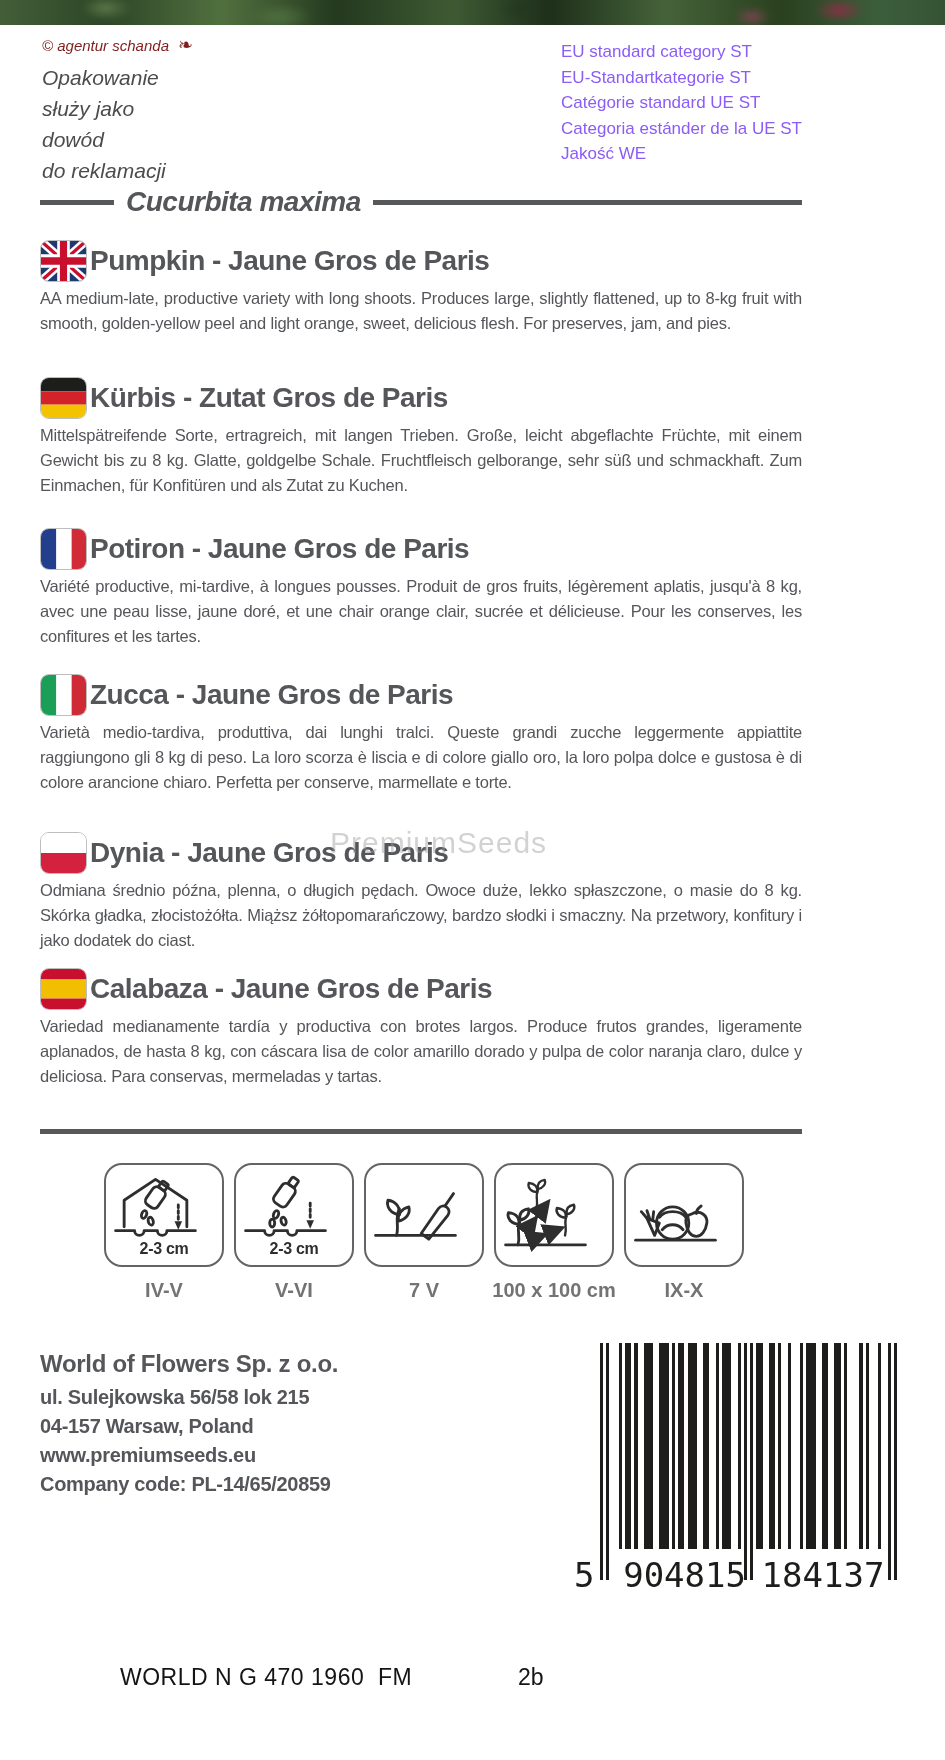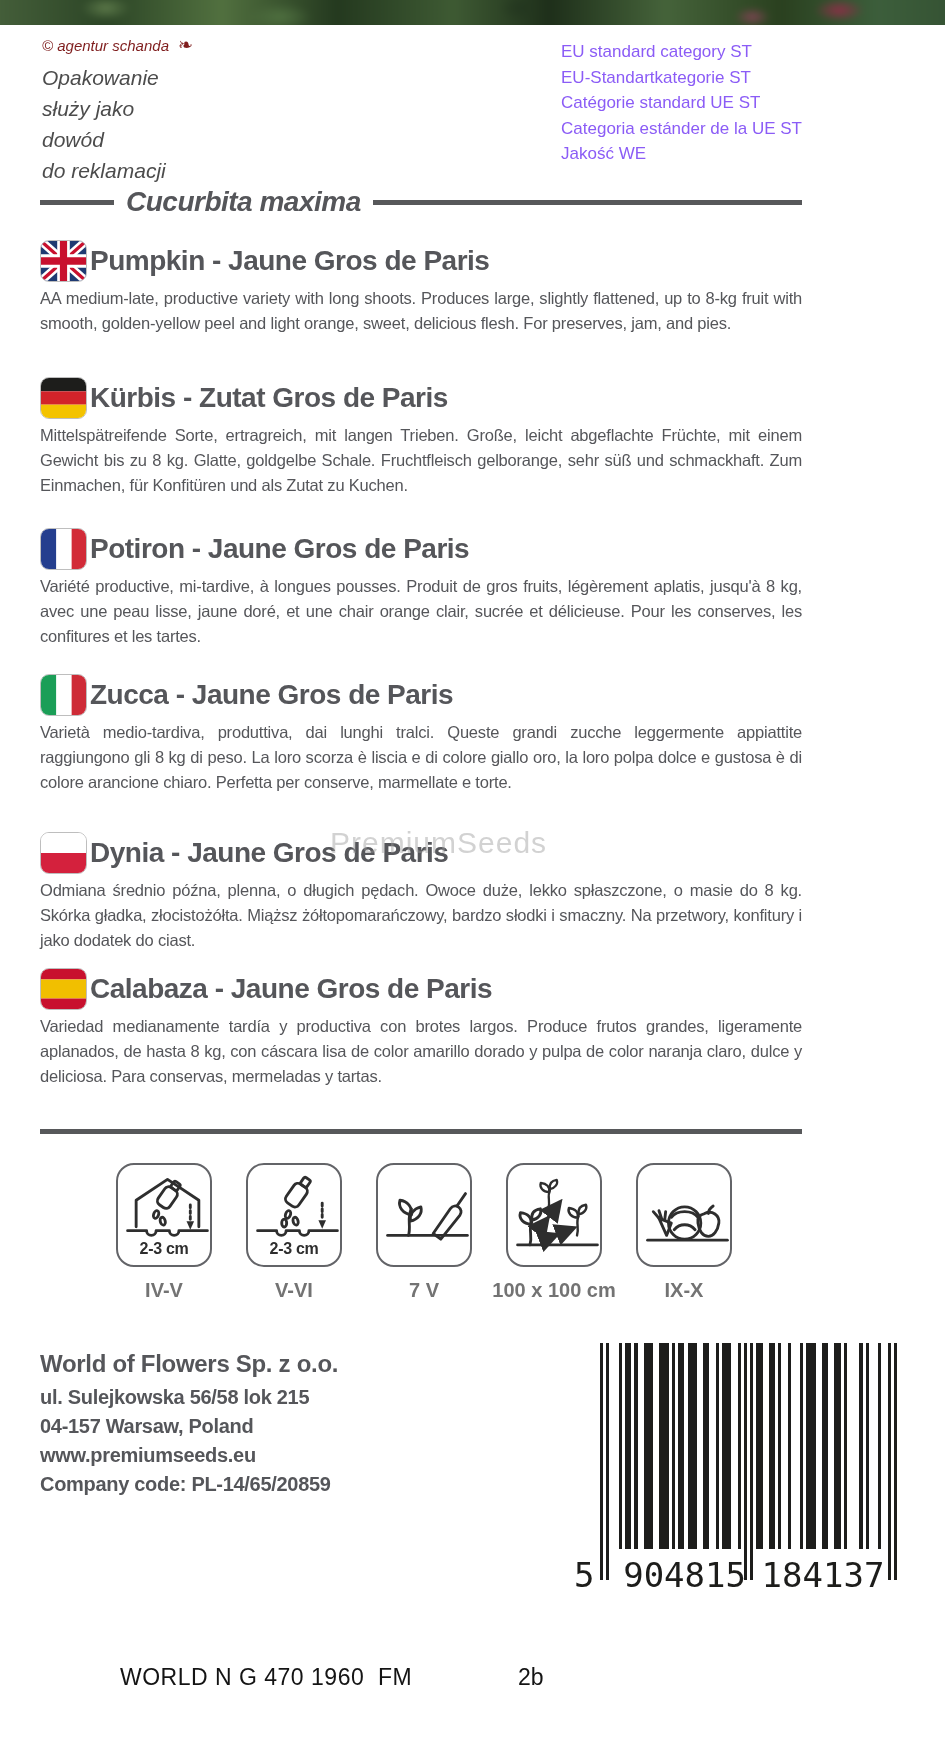--- a/index.html
+++ b/index.html
@@ -39,21 +39,21 @@
   .flag svg{display:block;width:100%;height:100%;}
   .sec-title{font-size:28px;font-weight:bold;letter-spacing:-0.5px;margin:0;color:#55565a;white-space:nowrap;}
   .sec-desc{margin:0;font-size:16.5px;line-height:25px;letter-spacing:-0.2px;text-align:justify;color:#55565a;}
 
   .watermark{position:absolute;left:330px;top:826px;font-size:30px;color:#9c9c9c;opacity:.45;letter-spacing:1px;}
 
   .divider{position:absolute;left:40px;top:1129px;width:762px;height:5px;background:#57585a;}
 
   .pictos{position:absolute;left:112px;top:1163px;width:624px;display:flex;justify-content:space-between;}
   .picto{width:104px;display:flex;flex-direction:column;align-items:center;}
-  .picto-box{position:relative;width:96px;height:104px;border:2.5px solid #636468;border-radius:18px;box-sizing:border-box;background:#fff;}
+  .picto-box{position:relative;width:120px;height:104px;border:2.5px solid #636468;border-radius:18px;box-sizing:border-box;background:#fff;}
   .picto-box svg{position:absolute;left:2px;top:2px;width:95px;height:95px;}
   .pic-stroke{stroke:#2e2e2e;stroke-width:3;fill:none;stroke-linecap:round;stroke-linejoin:round;}
   .depth{position:absolute;left:0;right:0;bottom:7px;text-align:center;font-weight:bold;
          font-size:16px;color:#2e2e2e;letter-spacing:-0.3px;}
   .picto-label{margin-top:12px;font-weight:bold;font-size:20px;color:#737373;white-space:nowrap;}
 
   .address{position:absolute;left:40px;top:1350px;color:#55565a;}
   .address .name{font-size:24px;font-weight:bold;letter-spacing:-0.3px;margin-bottom:5px;}
   .address [data-bind-list] > div{font-size:20px;font-weight:bold;line-height:29px;letter-spacing:-0.3px;}
 

